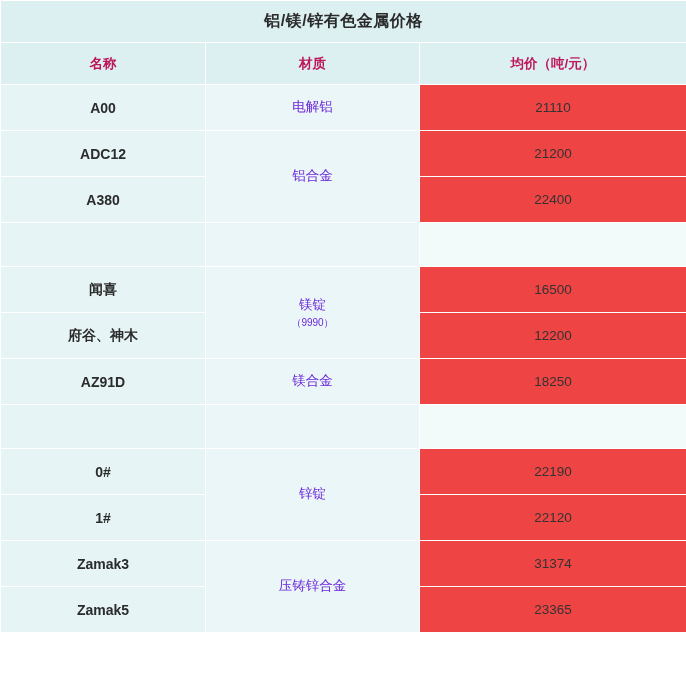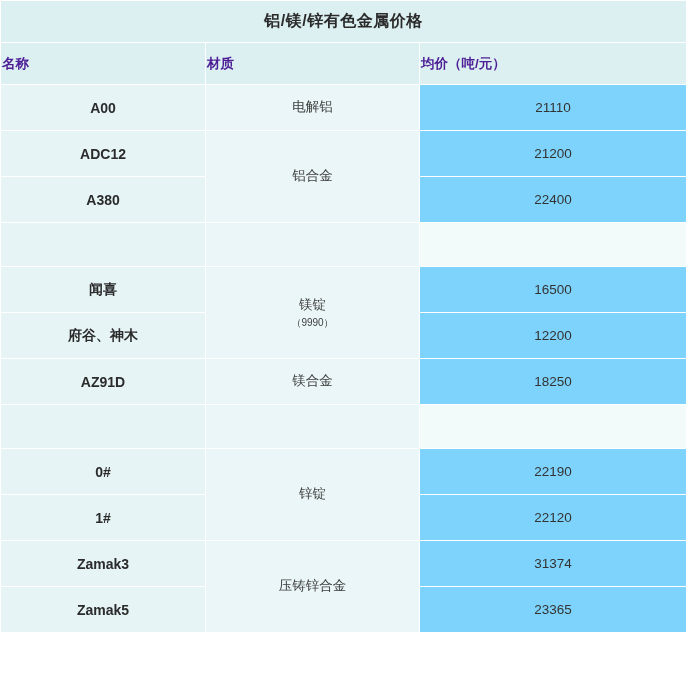--- a/index.html
+++ b/index.html
@@ -35,49 +35,49 @@
     text-align: center;
     font-size: 16px;
     font-weight: bold;
     color: #2b2b2b;
     height: 42px;
     border: 1px solid #ffffff;
     letter-spacing: 0.5px;
   }
   .hdr-cell {
     background: #dcf0f1;
-    text-align: left;
+    text-align: center;
     font-size: 13.5px;
     font-weight: bold;
-    color: #4c1d95;
+    color: #be185d;
     height: 42px;
     border: 1px solid #ffffff;
   }
   td.cell {
     border: 1px solid #ffffff;
     text-align: center;
     height: 46px;
     font-size: 13.5px;
     vertical-align: middle;
   }
   td.name {
     background: #e6f4f5;
     font-weight: bold;
     color: #2b2b2b;
     font-size: 14px;
     margin-left: 8px;
   }
   td.mat {
     background: #eaf6f7;
-    color: #404040;
+    color: #6d28d9;
     font-size: 13.5px;
     line-height: 1.5;
   }
   td.price {
-    background: #7dd3fc;
+    background: #ef4444;
     color: #333333;
     font-size: 13.5px;
   }
   tr.spacer td {
     height: 44px;
     border: 1px solid #ffffff;
   }
   tr.spacer td.name { background: #e6f4f5; }
   tr.spacer td.mat { background: #eaf6f7; }
   tr.spacer td.price { background: #f2fafa; }

